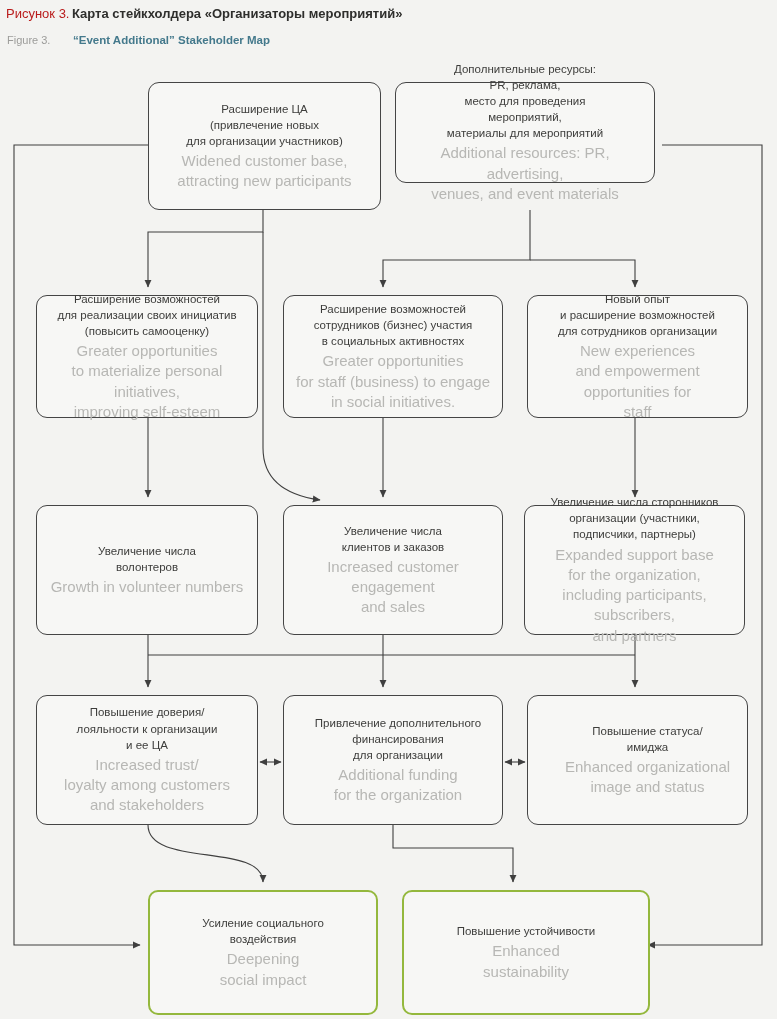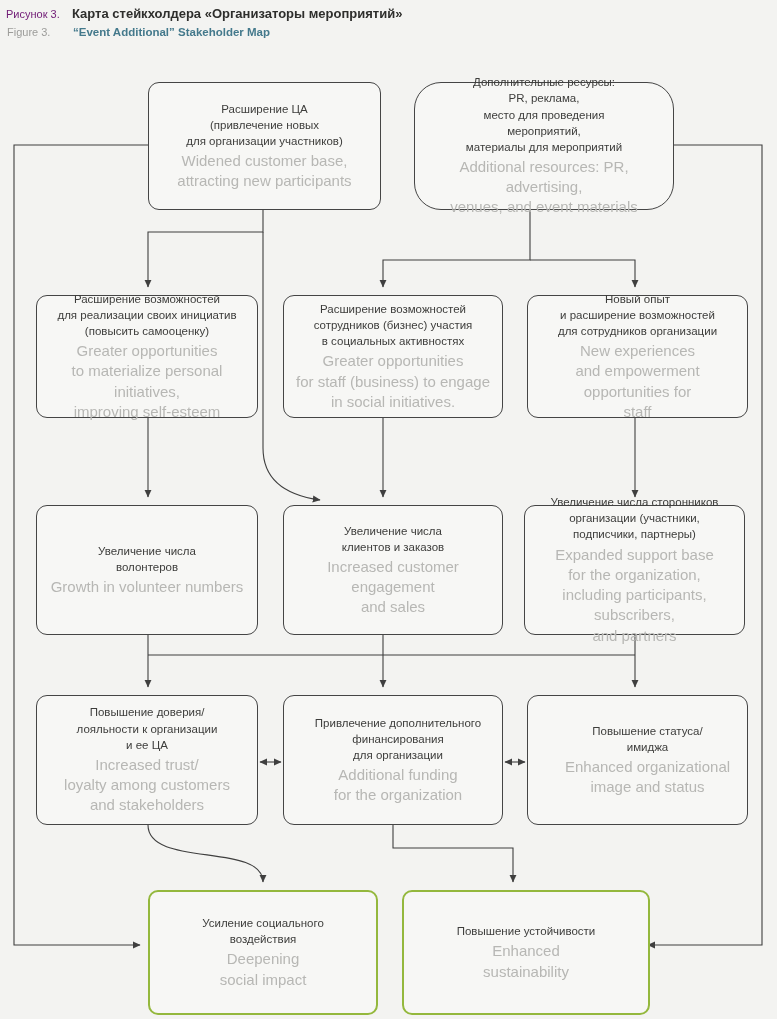--- a/index.html
+++ b/index.html
@@ -4,42 +4,42 @@
 <style>
   html,body { margin:0; padding:0; background:#e9e9e7; }
   .canvas {
     position:relative; width:777px; height:1019px;
     background:#f3f3f1; overflow:hidden;
     font-family:"Liberation Sans", sans-serif;
   }
   
   .caption { position:absolute; left:6px; top:6px; }
   .cap-row { display:flex; align-items:baseline; }
-  .cap-label-ru { display:inline-block; width:66px; color:#701a75; font-size:11px; }
+  .cap-label-ru { display:inline-block; width:66px; color:#b91c1c; font-size:13px; }
   .cap-title-ru { color:#2e2e2c; font-size:13px; font-weight:bold; }
   .cap-label-en { display:inline-block; width:66px; color:#9c9c9a; font-size:11px; padding-left:1px; }
   .cap-title-en { color:#44798c; font-size:11.5px; font-weight:bold; }
-  .cap-row + .cap-row { margin-top:5px; }
+  .cap-row + .cap-row { margin-top:13px; }
 
   
   svg.wires { position:absolute; left:0; top:0; pointer-events:none; }
 
   
   .node {
     position:absolute; box-sizing:border-box;
     display:flex; flex-direction:column; justify-content:center; align-items:center;
     text-align:center; padding:8px 10px;
     border:1px solid #454545; border-radius:11px; background:#f7f7f5;
   }
   .node .ru { white-space:pre-line; color:#3d3d3b; font-size:11.5px; line-height:1.4; }
   .node .en { white-space:pre-line; color:#b7b7b4; font-size:15px; line-height:1.35; margin-top:2px; }
   .node.outcome { border:2px solid #94b83d; border-radius:10px; }
 
   #n-a { left:148px; top:82px;  width:233px; height:128px; }
-  #n-b { left:414px; top:82px;  width:260px; height:128px;border-radius:27px; }
+  #n-b { left:395px; top:82px;  width:260px; height:101px; }
   #n-c { left:36px;  top:295px; width:222px; height:123px; }
   #n-d { left:283px; top:295px; width:220px; height:123px; }
   #n-e { left:527px; top:295px; width:221px; height:123px; }
   #n-f { left:36px;  top:505px; width:222px; height:130px; }
   #n-g { left:283px; top:505px; width:220px; height:130px; }
   #n-h { left:524px; top:505px; width:221px; height:130px; }
   #n-i { left:36px;  top:695px; width:222px; height:130px; }
   #n-j { left:283px; top:695px; width:220px; height:130px;padding-left:20px; }
   #n-k { left:527px; top:695px; width:221px; height:130px;padding-left:30px; }
   #n-l { left:148px; top:890px; width:230px; height:125px; }

